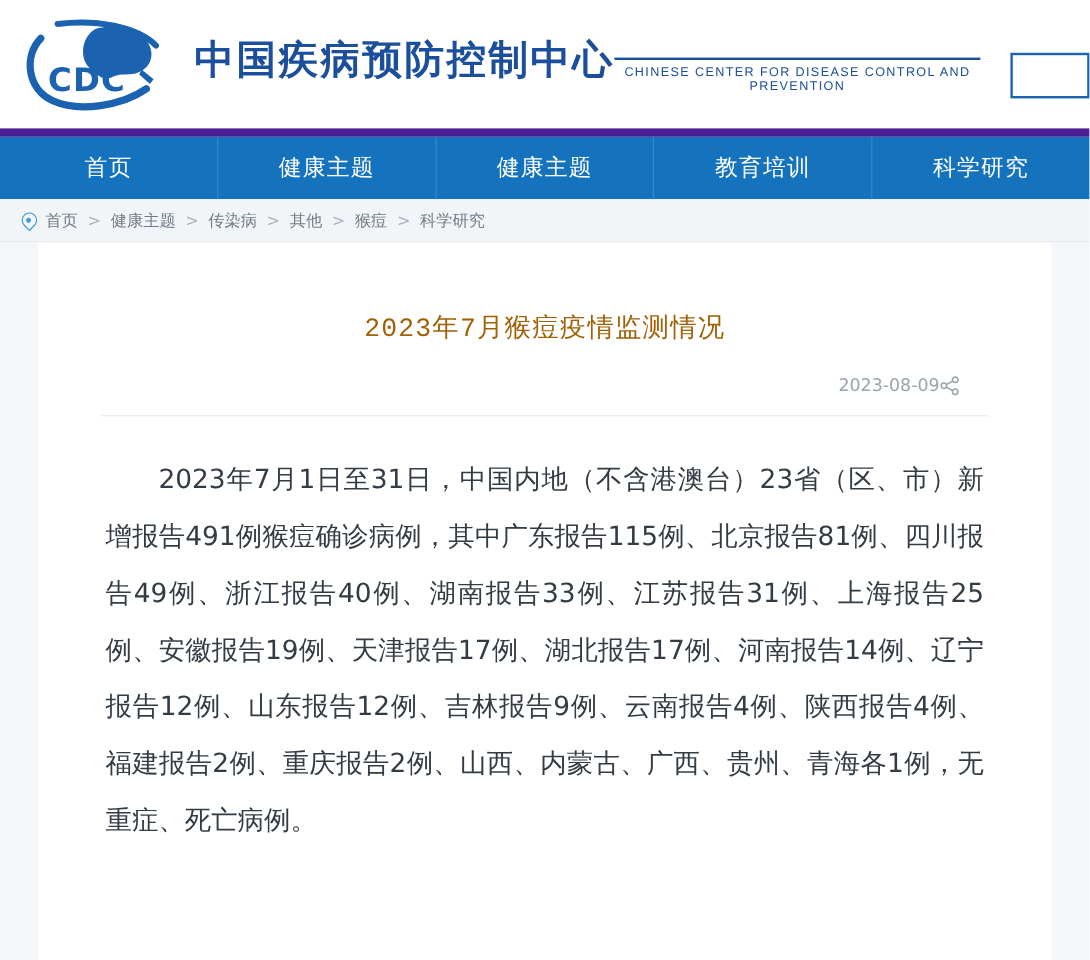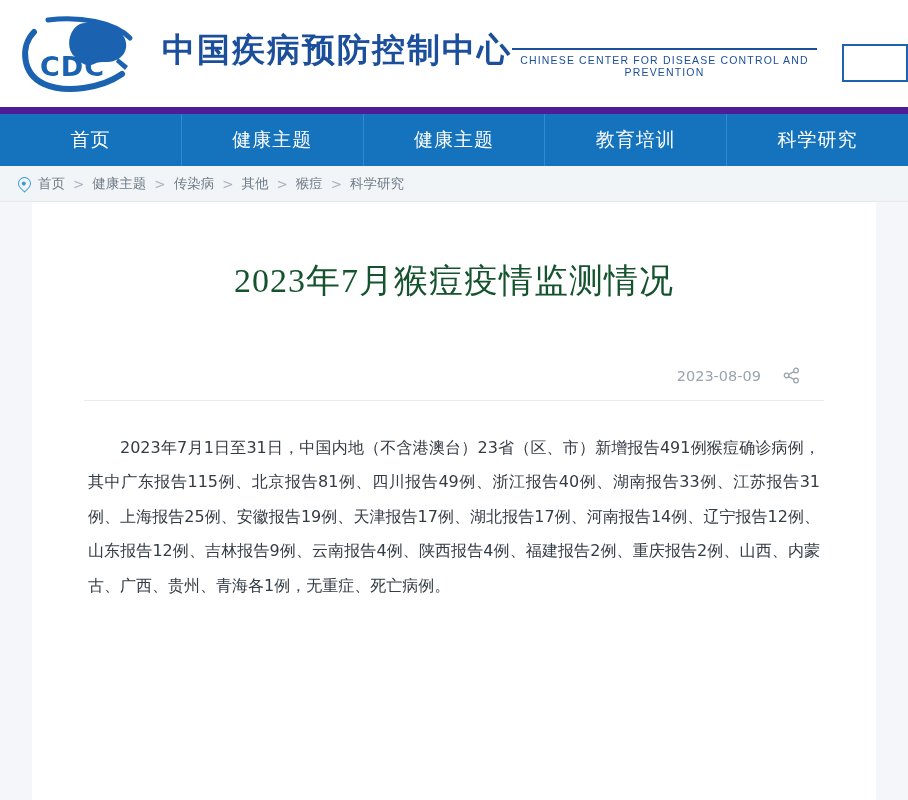--- a/index.html
+++ b/index.html
@@ -126,49 +126,48 @@
   }
   .article {
     background: #ffffff;
     margin: 0 auto;
     width: 844px;
     min-height: 100%;
     padding: 44px 52px 20px 52px;
   }
   .article-title {
     text-align: center;
-    font-size: 34px;
-    color: #14532d;
-    font-family: Liberation Serif, serif;
+    font-size: 22px;
+    color: #a16207;
+    font-family: Liberation Mono, monospace;
     letter-spacing: 1px;
     padding: 12px 0 0 0;
     font-weight: normal;
     margin: 0;
   }
   .meta-row {
     display: flex;
     align-items: center;
     justify-content: flex-end;
-    gap: 22px;
-    margin-top: 63px;
+    margin-top: 25px;
     padding-right: 24px;
     color: #9aa4ae;
     font-size: 14.5px;
     font-family: "DejaVu Sans", sans-serif;
   }
   .share-icon { cursor: pointer; display: inline-flex; }
   .divider {
     margin-top: 16px;
     border-top: 1px solid #e6eaee;
     width: 100%;
   }
   .para {
     margin: 0;
     padding: 30px 4px 0 4px;
-    font-size: 16px;
+    font-size: 22px;
     line-height: 2.15;
     color: #333b44;
     text-align: justify;
     text-indent: 2em;
     font-family: "DejaVu Sans", sans-serif;
   }
   .para.second { padding-top: 20px; }
 </style>
 </head>
 <body>

